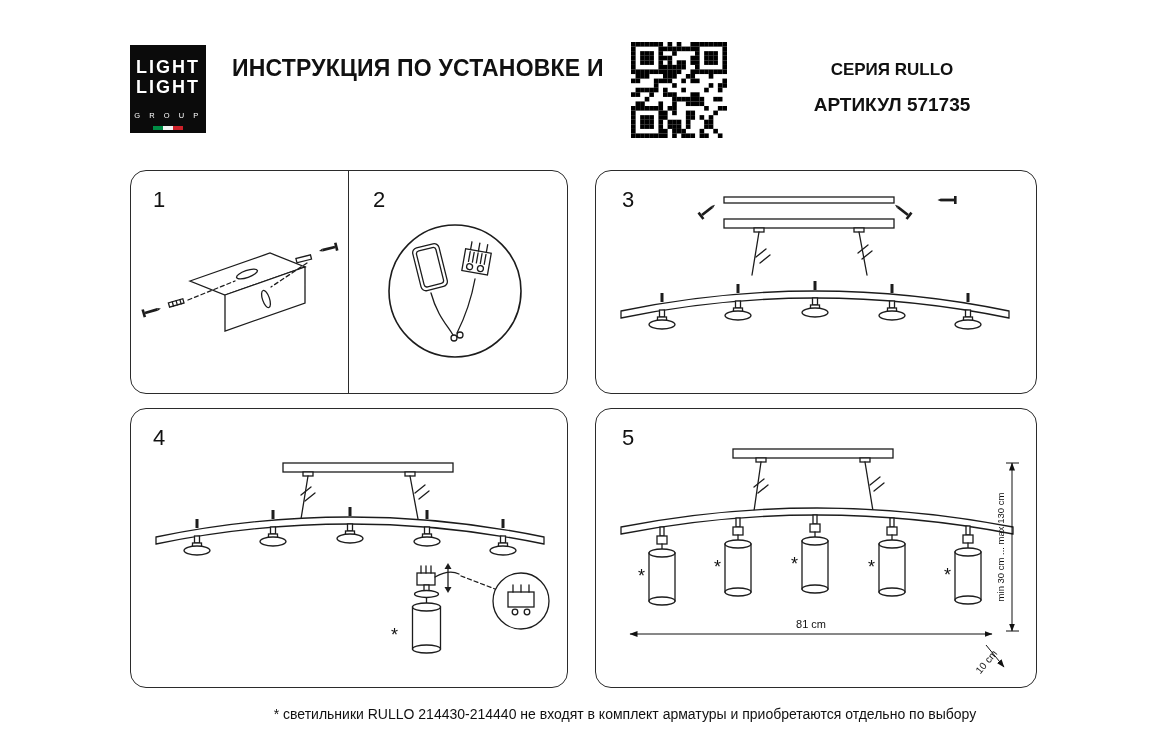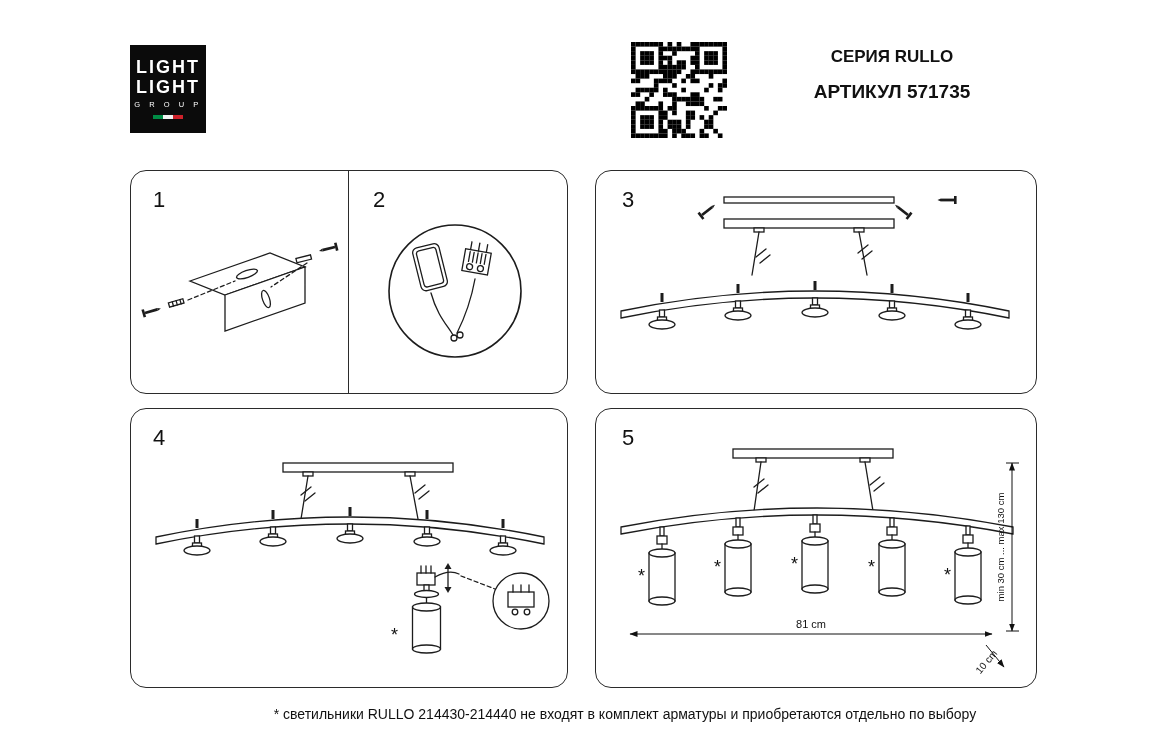--- a/index.html
+++ b/index.html
@@ -3,28 +3,28 @@
 <meta charset="utf-8">
 <style>
   html,body { margin:0; padding:0; background:#fff; }
   .page { position:relative; width:1057px; height:750px; background:#fff; overflow:hidden;
           font-family:"Liberation Sans", sans-serif; color:#111; }
 
   
   .logo { position:absolute; left:130px; top:45px; width:76px; height:88px; background:#0b0b0b;
           color:#fff; text-align:center; box-sizing:border-box; padding-top:12px; }
   .logo-word { font-size:18px; font-weight:700; letter-spacing:2px; line-height:20px; }
-  .logo-group { font-size:7.5px; letter-spacing:3.5px; margin-top:3px; }
+  .logo-group { font-size:7.5px; letter-spacing:3.5px; margin-top:14px; }
   .logo-flag { margin-top:5px; line-height:0; }
   .logo-flag i { display:inline-block; width:10px; height:4.5px; }
   .logo-flag .fg { background:#008C45; } .logo-flag .fwht { background:#f2f2f2; } .logo-flag .fr { background:#CD212A; }
 
   .title { position:absolute; left:232px; top:54px; font-size:23px; font-weight:700; line-height:29px; letter-spacing:0.2px; }
   .qr { position:absolute; left:631px; top:42px; width:96px; height:96px; }
-  .meta { position:absolute; left:788px; top:47px; width:208px; text-align:center; }
+  .meta { position:absolute; left:788px; top:60px; width:208px; text-align:center; }
   .series { font-size:17px; font-weight:700; }
   .article { font-size:19px; font-weight:700; margin-top:14px; }
 
   
   .panel { position:absolute; border:1.6px solid #2b2b2b; border-radius:16px; background:#fff; }
   .panel12 { left:130px; top:170px; width:436px; height:222px; }
   .panel3  { left:595px; top:170px; width:440px; height:222px; }
   .panel4  { left:130px; top:408px; width:436px; height:278px; }
   .panel5  { left:595px; top:408px; width:440px; height:278px; }
   .divider { position:absolute; left:217px; top:0; height:100%; width:0; border-left:1.6px solid #2b2b2b; }
@@ -50,20 +50,21 @@
 <div class="page">
 
   <div class="logo">
     <div class="logo-word">LIGHT</div>
     <div class="logo-word">LIGHT</div>
     <div class="logo-group">G R O U P</div>
     <div class="logo-flag"><i class="fg"></i><i class="fwht"></i><i class="fr"></i></div>
   </div>
 
   <div class="title">
+    <div>ИНСТРУКЦИЯ ПО УСТАНОВКЕ И</div>
   </div>
 
   <svg class="qr" viewBox="0 0 96 96">
       <rect x="0.00" y="0.00" width="4.63" height="4.63"></rect>
       <rect x="4.57" y="0.00" width="4.63" height="4.63"></rect>
       <rect x="9.14" y="0.00" width="4.63" height="4.63"></rect>
       <rect x="13.71" y="0.00" width="4.63" height="4.63"></rect>
       <rect x="18.29" y="0.00" width="4.63" height="4.63"></rect>
       <rect x="22.86" y="0.00" width="4.63" height="4.63"></rect>
       <rect x="27.43" y="0.00" width="4.63" height="4.63"></rect>

